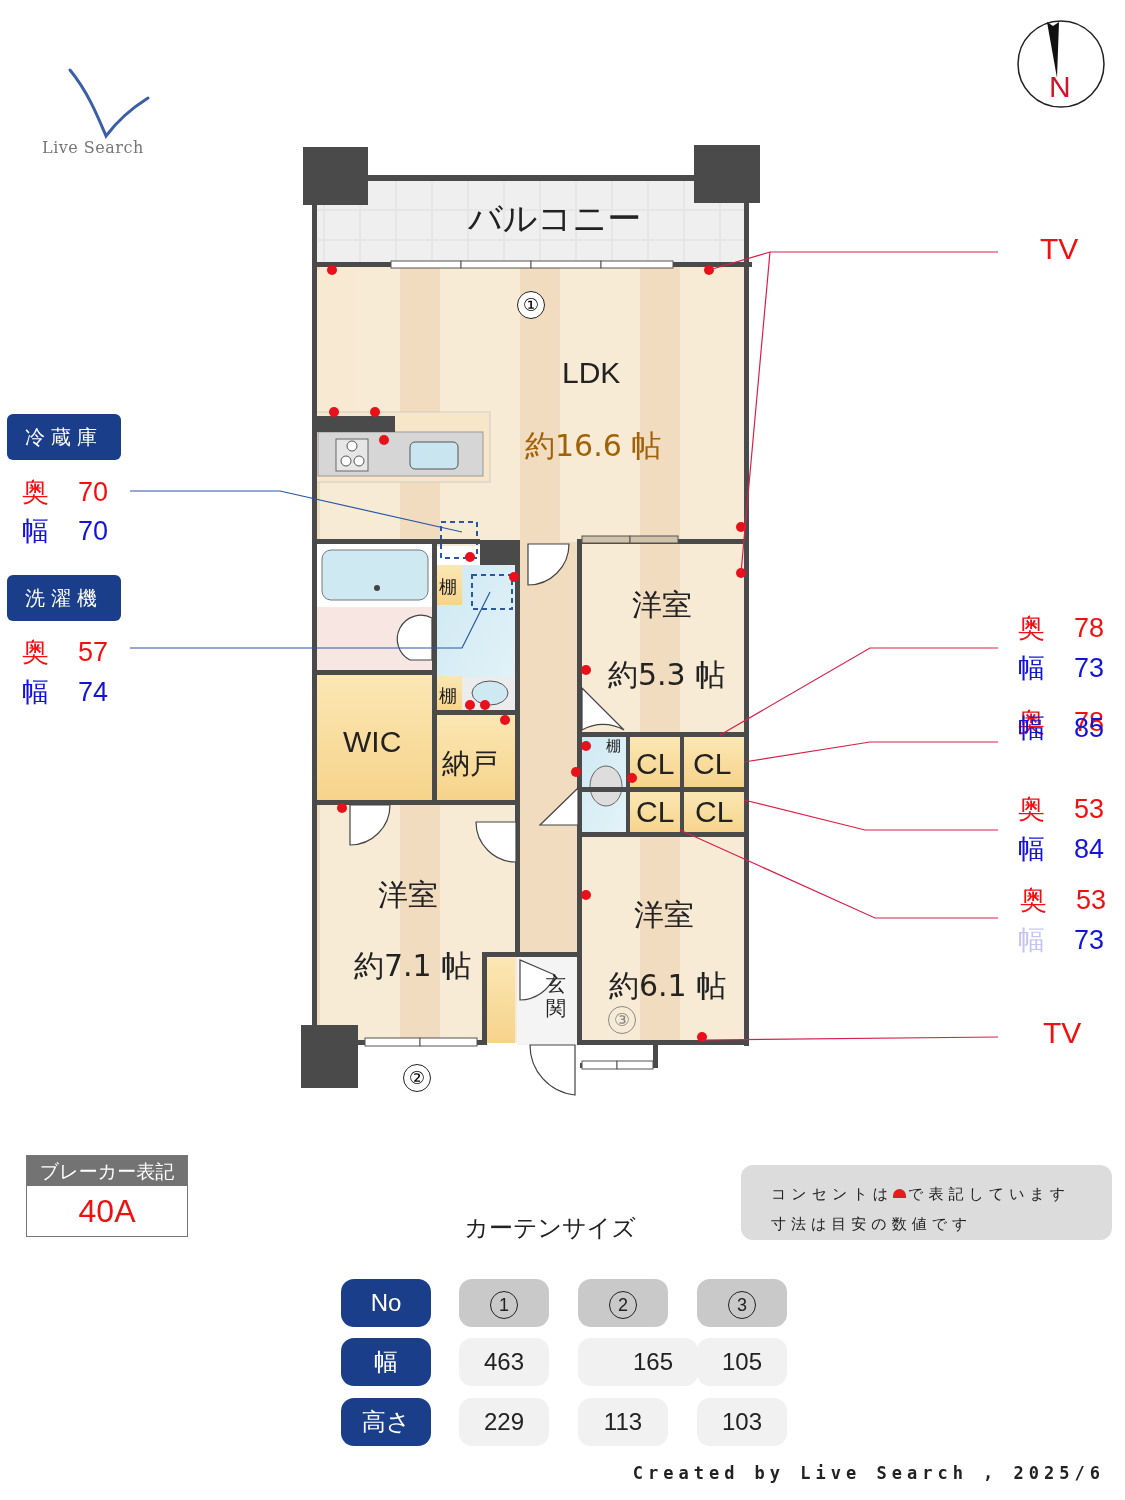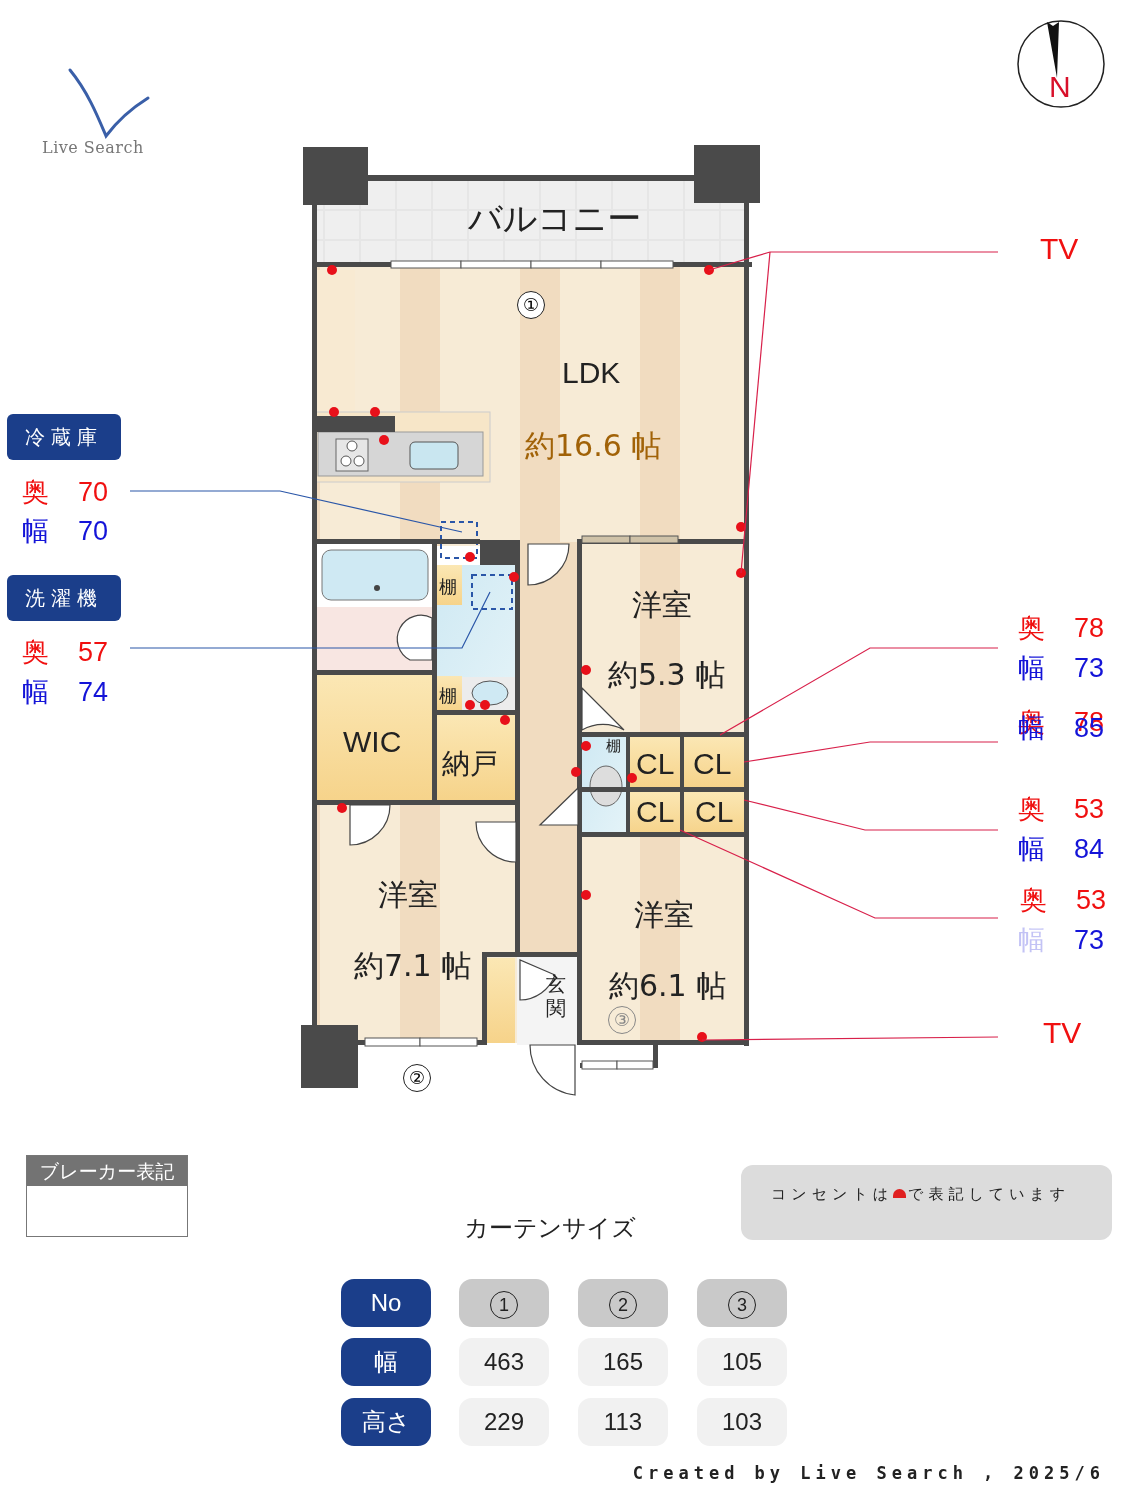--- a/index.html
+++ b/index.html
@@ -246,37 +246,39 @@
 <div class="abs dim blue" style="left:1018px;top:650px;"><span class="k">幅</span><span>73</span></div>
 <div class="abs dim red" style="left:1018px;top:704px;"><span class="k">奥</span><span>78</span></div>
 <div class="abs dim blue" style="left:1018px;top:710px;"><span class="k">幅</span><span>85</span></div>
 <div class="abs dim red" style="left:1018px;top:791px;"><span class="k">奥</span><span>53</span></div>
 <div class="abs dim blue" style="left:1018px;top:831px;"><span class="k">幅</span><span>84</span></div>
 <div class="abs dim red" style="left:1020px;top:882px;"><span class="k">奥</span><span>53</span></div>
 <div class="abs dim blue" style="left:1018px;top:922px;"><span class="k" style="opacity:0.25;">幅</span><span>73</span></div>
 
 <div class="abs breaker">
   <div class="hd">ブレーカー表記</div>
+  <div class="val">40A</div>
 </div>
 
 <div class="abs note">
   <div><span>コンセントは</span><span class="dot"></span><span>で表記しています</span></div>
+  <div>寸法は目安の数値です</div>
 </div>
 
 <div class="abs curtain-title"><span>カーテンサイズ</span></div>
 
 <div class="cell h" style="left:341px;top:1279px;">No</div>
 <div class="cell h" style="left:341px;top:1338px;">幅</div>
 <div class="cell h" style="left:341px;top:1398px;">高さ</div>
 
 <div class="cell g" style="left:459px;top:1279px;"><span class="circ">1</span></div>
 <div class="cell g" style="left:578px;top:1279px;"><span class="circ">2</span></div>
 <div class="cell g" style="left:697px;top:1279px;"><span class="circ">3</span></div>
 
 <div class="cell l" style="left:459px;top:1338px;">463</div>
-<div class="cell l" style="left:578px;top:1338px;">165</div>
+<div class="cell l" style="left:578px;top:1338px;padding-left:30px;">165</div>
 <div class="cell l" style="left:697px;top:1338px;">105</div>
 
 <div class="cell l" style="left:459px;top:1398px;">229</div>
 <div class="cell l" style="left:578px;top:1398px;">113</div>
 <div class="cell l" style="left:697px;top:1398px;">103</div>
 
 <div class="abs footer">Created by Live Search , 2025/6</div>
 
 </body></html>

